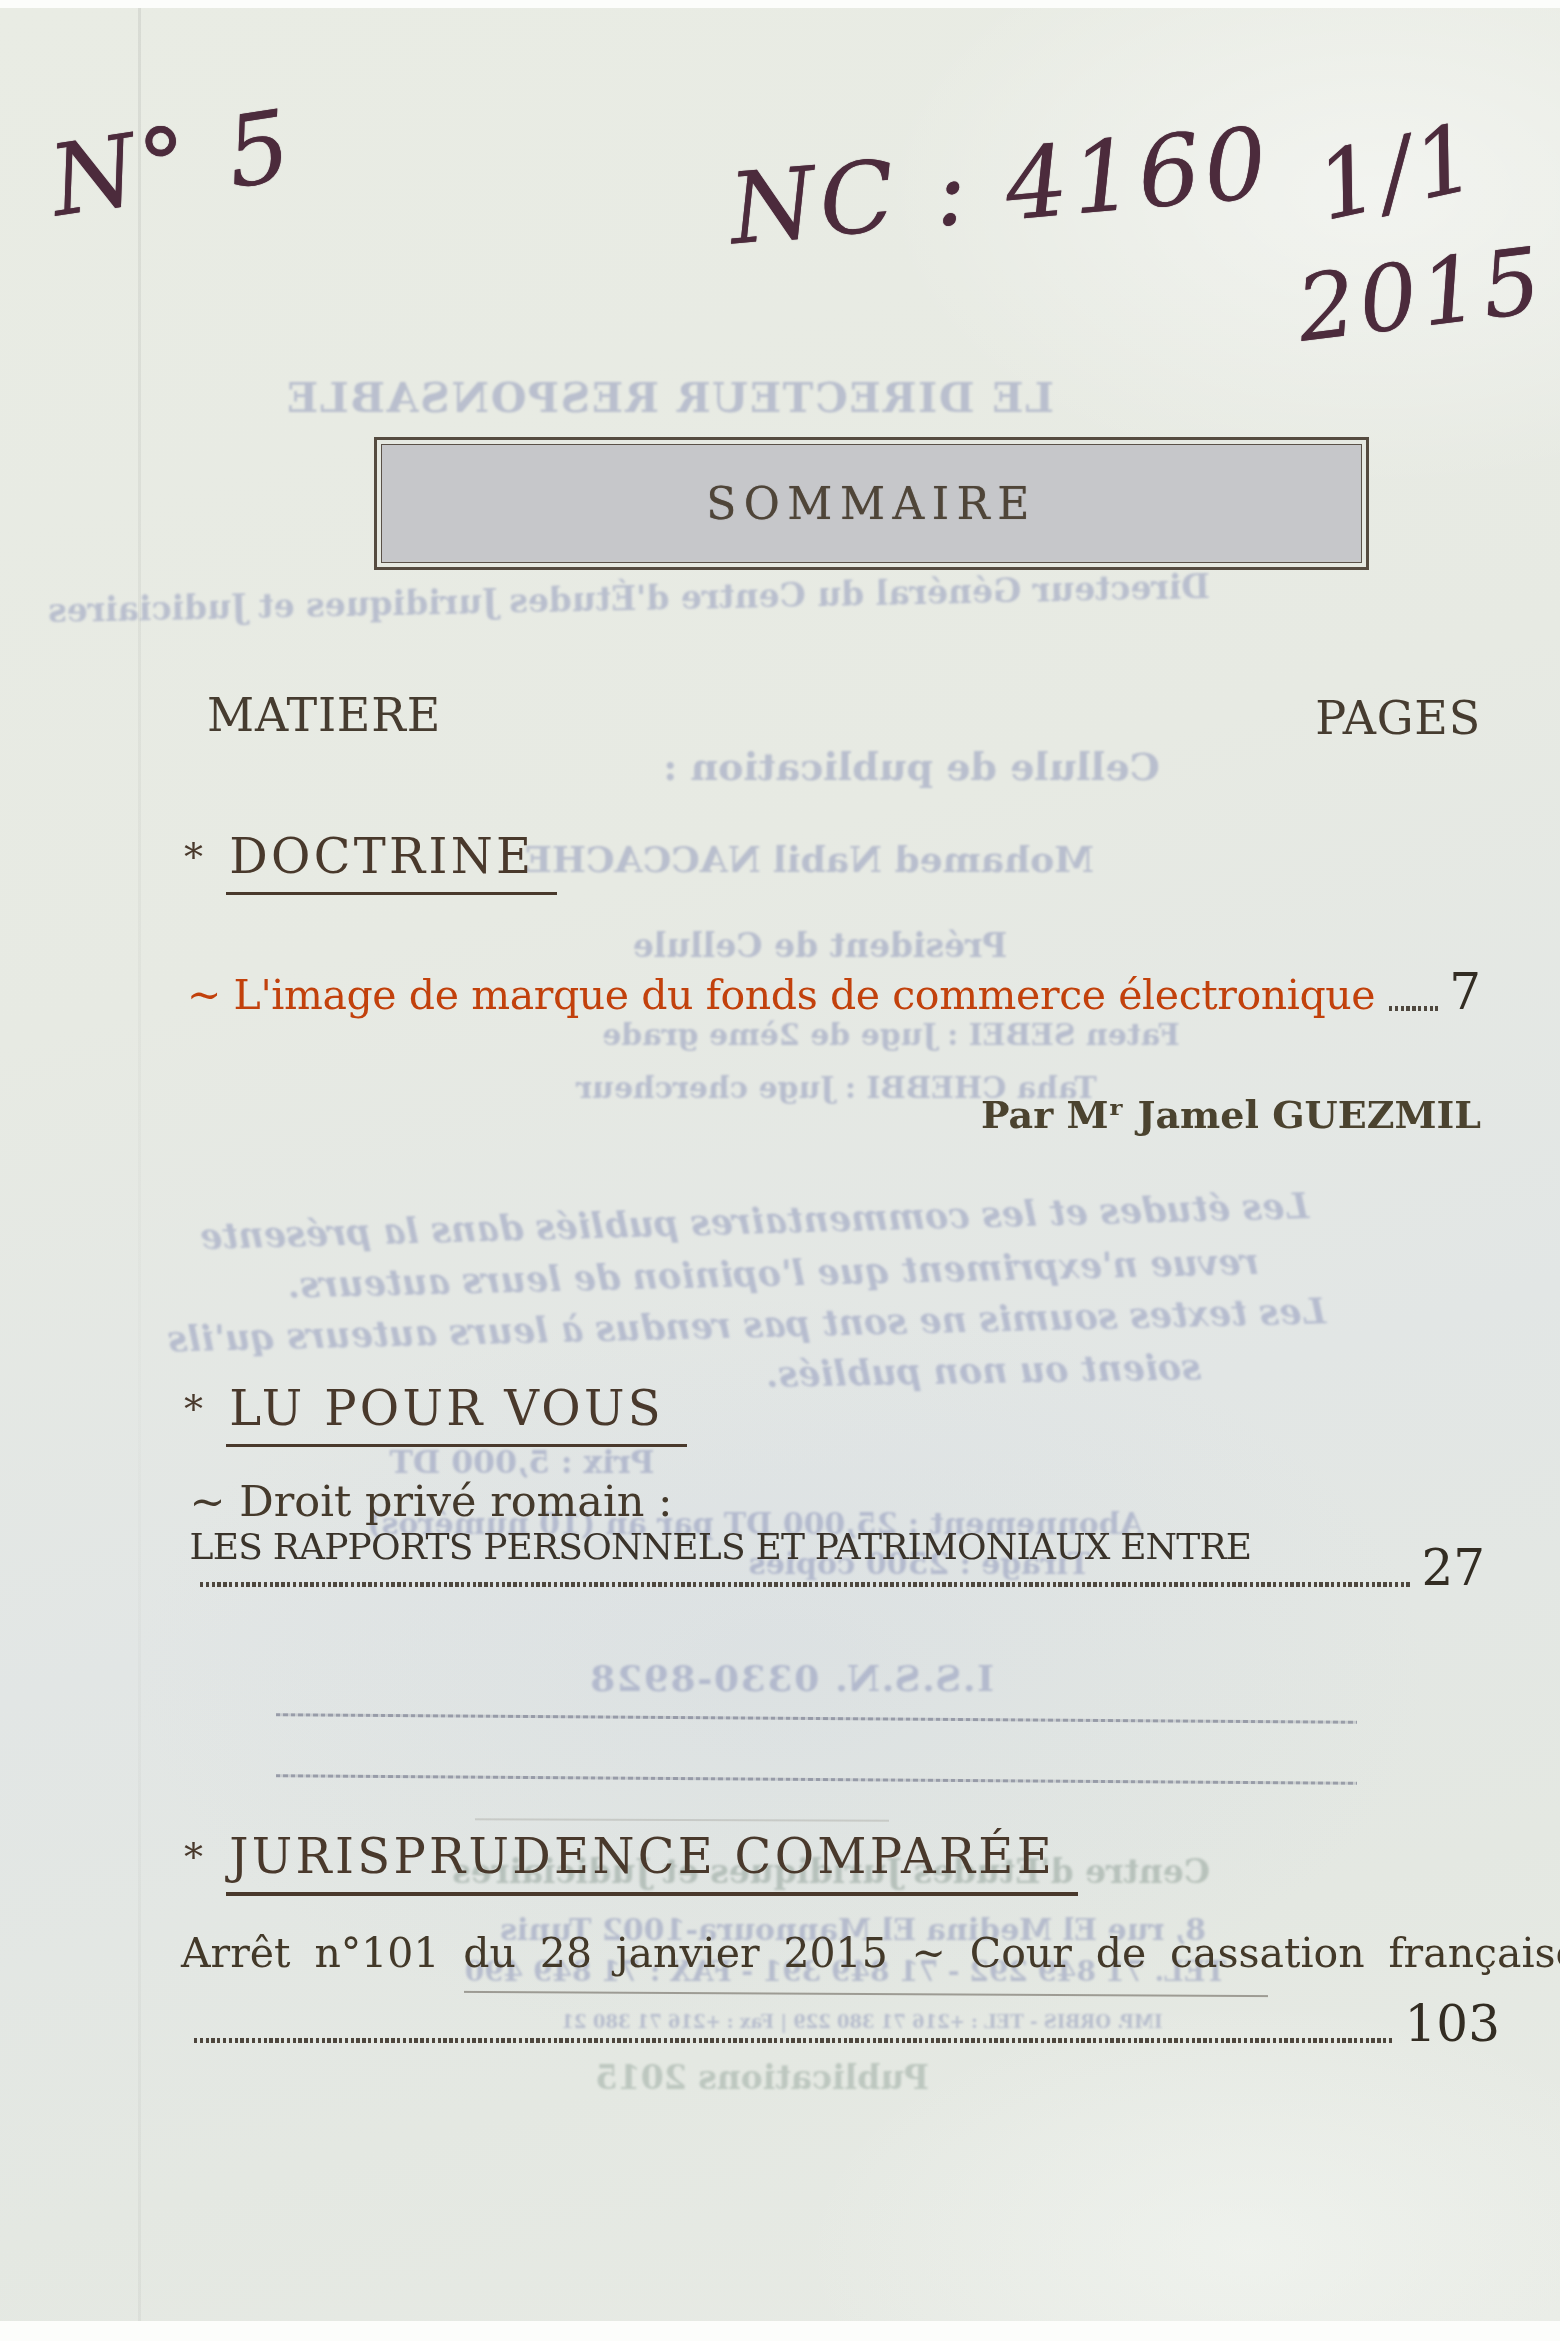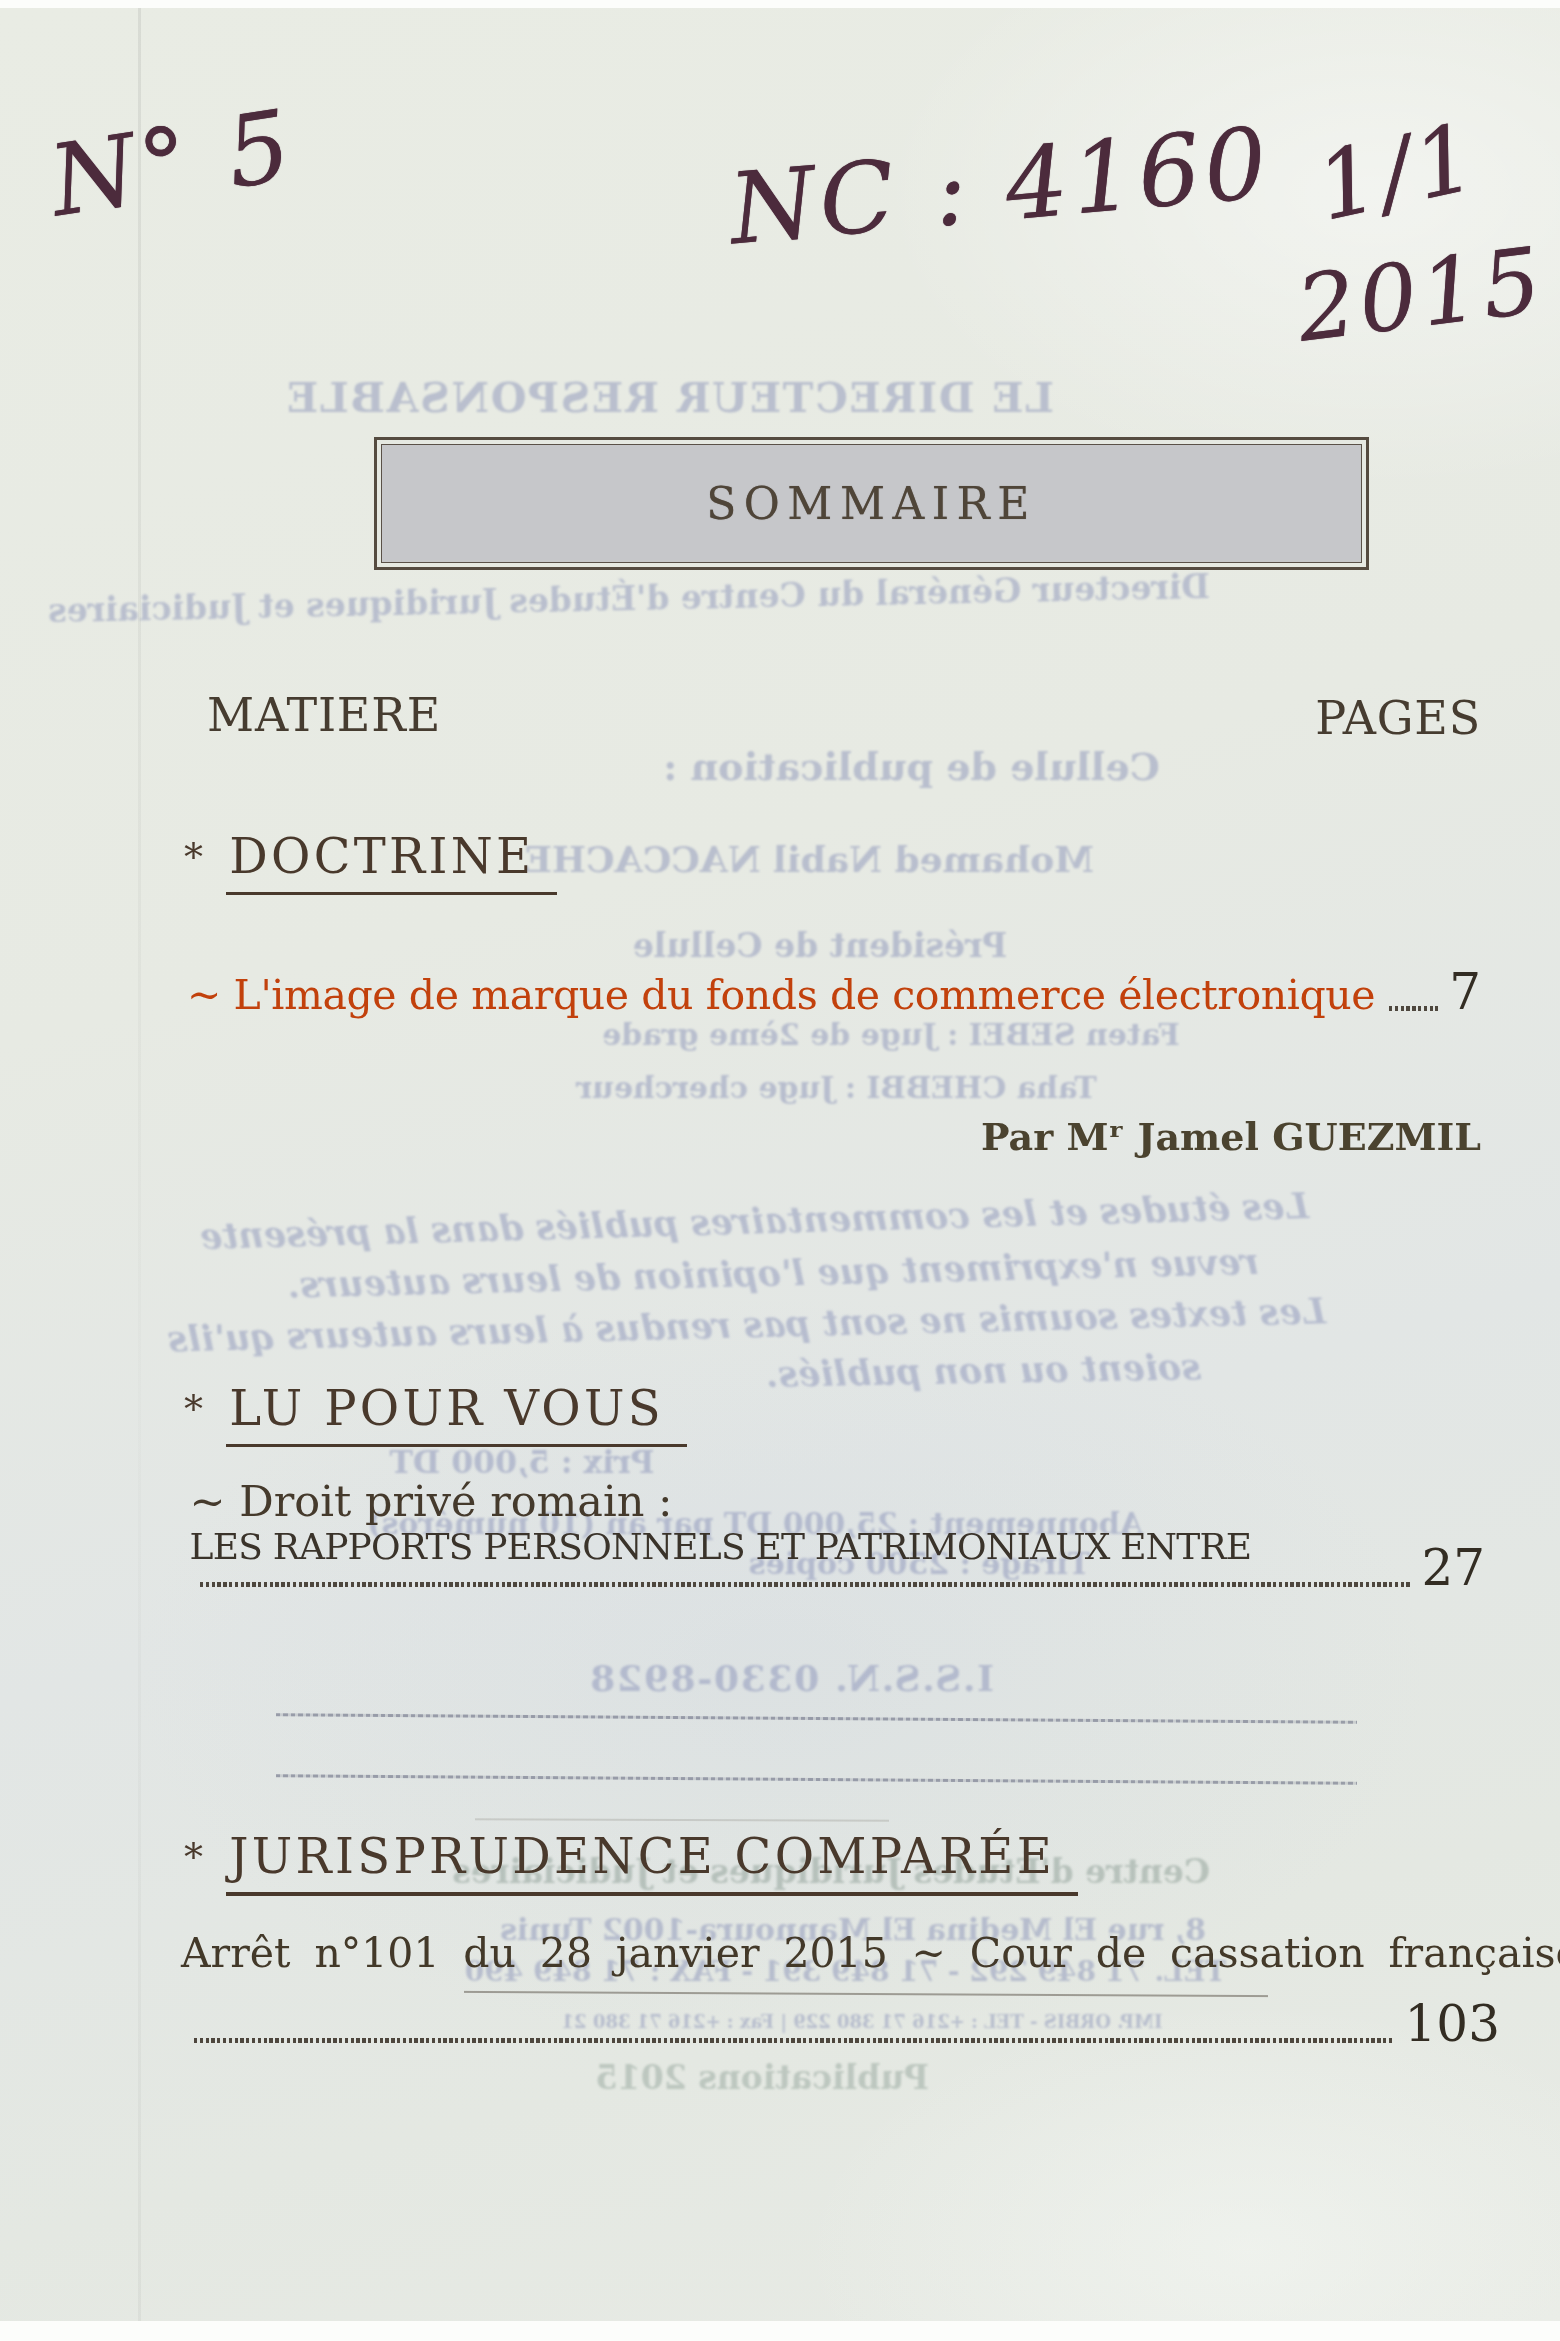--- a/index.html
+++ b/index.html
@@ -51,21 +51,21 @@
   .row{position:absolute;display:flex;align-items:baseline;z-index:3;}
   .etext{font-size:41px;letter-spacing:-0.4px;color:#c2410c;white-space:nowrap;}
   .etext2{font-size:43px;color:#453a2c;white-space:nowrap;}
   .caps{font-size:36px;letter-spacing:-0.8px;color:#3a332a;white-space:nowrap;}
   .pnum{font-size:50px;color:#332d23;}
   .leader{
     flex:1 1 auto;align-self:flex-end;height:5px;margin:0 11.6px 10px 13.3px;
     background-image:repeating-linear-gradient(90deg,#3d352b 0,#3d352b 3.3px,transparent 3.3px,transparent 5.8px);
     opacity:.9;
   }
-  .author{font-size:38px;font-weight:bold;color:#4b432f;white-space:nowrap;margin-top:22px;}
+  .author{font-size:38px;font-weight:bold;color:#4b432f;white-space:nowrap;}
   .justline{font-size:41px;word-spacing:10.8px;white-space:nowrap;color:#433929;}
   
   .bleed{
     position:absolute;z-index:1;transform:scaleX(-1);
     color:rgba(122,132,176,.42);font-weight:bold;white-space:nowrap;
     filter:blur(1.2px);text-align:center;
   }
   .bleed.it{font-style:italic;}
   .rule{
     position:absolute;height:2.5px;z-index:2;

